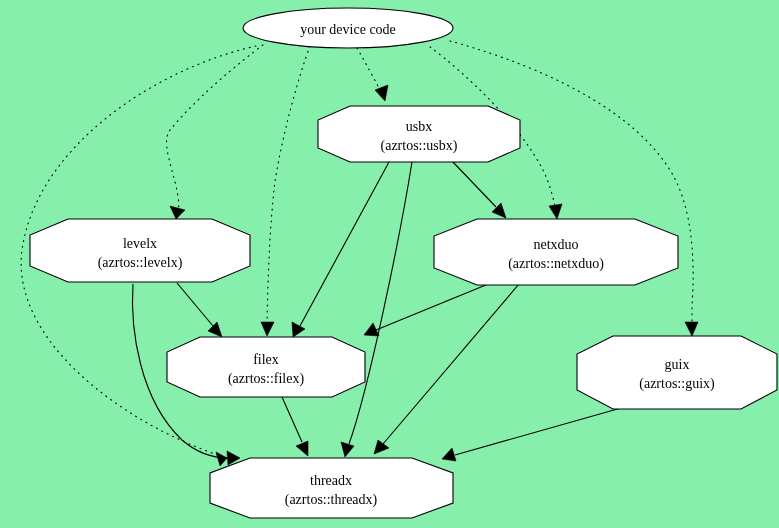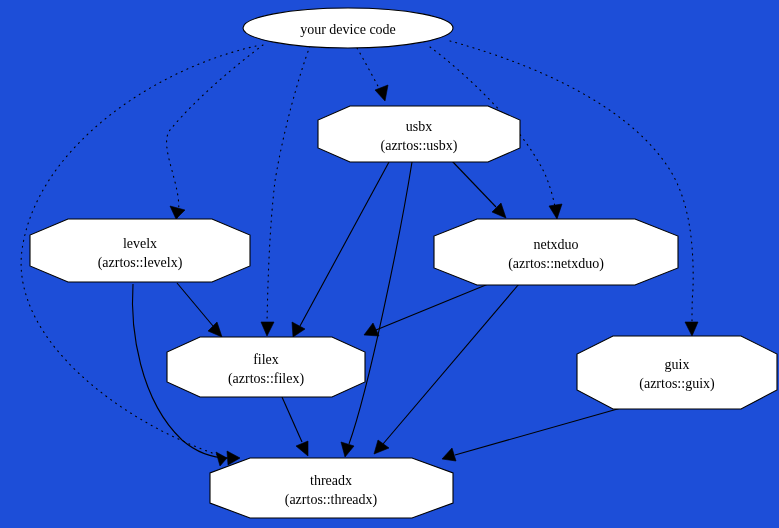--- a/index.html
+++ b/index.html
@@ -4,21 +4,21 @@
 <style>
   html, body {
     margin: 0;
     padding: 0;
     background: #ffffff;
   }
   #diagram-root {
     position: relative;
     width: 779px;
     height: 528px;
-    background: #1d4ed8;
+    background: #86efac;
     font-family: "Liberation Serif", "DejaVu Serif", serif;
     overflow: hidden;
   }
   svg#graph {
     display: block;
     width: 779px;
     height: 528px;
   }
   .node-shape {
     fill: #ffffff;

